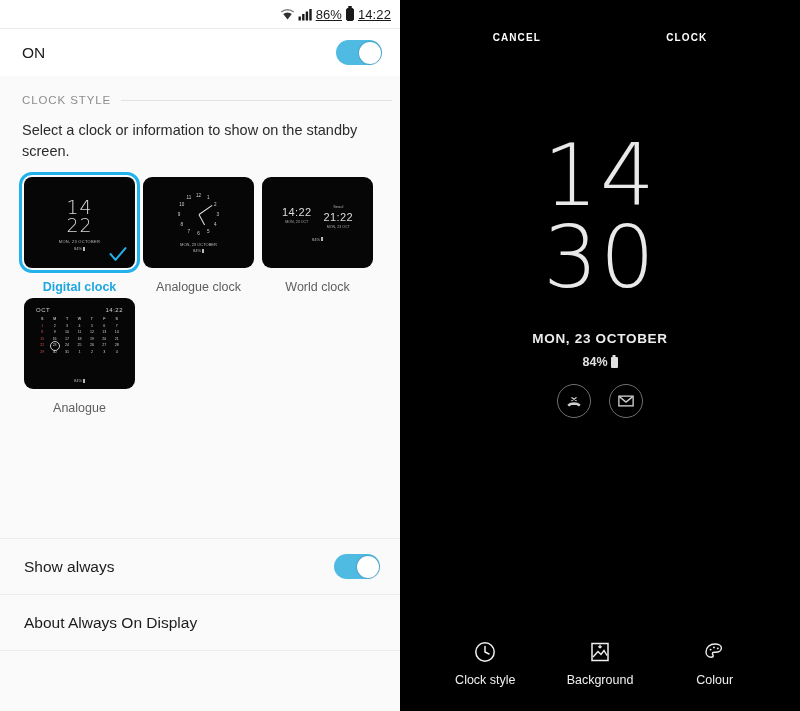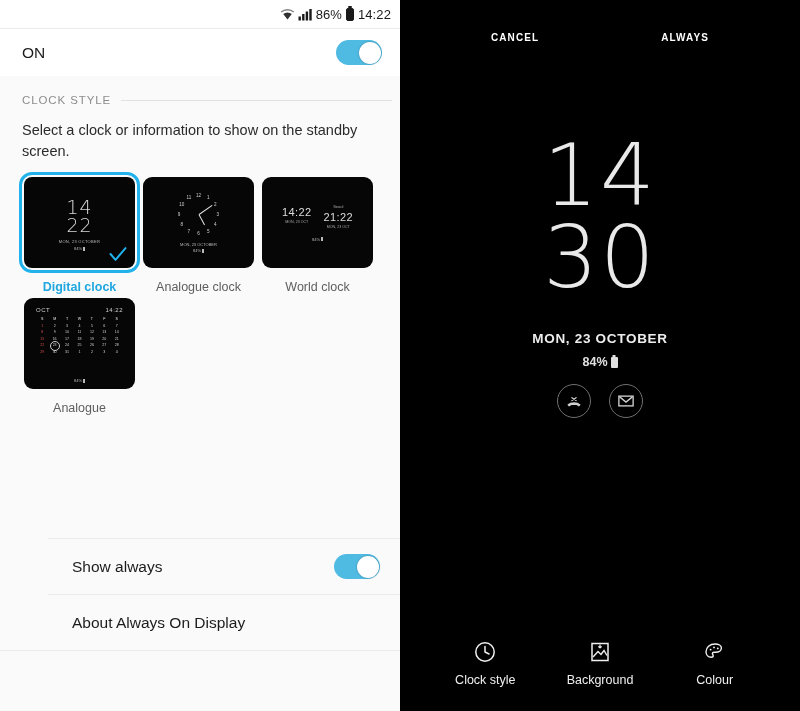--- a/index.html
+++ b/index.html
@@ -20,20 +20,21 @@
   }
   .statusbar {
     height: 28px; background: #ffffff;
     display: flex; align-items: center; justify-content: flex-end;
     padding-right: 9px; gap: 4px;
   }
   .sb-icons { display: flex; align-items: flex-end; gap: 3px; }
   .sb-text {
     font-size: 13px; color: #1a1a1a; letter-spacing: .1px;
     line-height: 1;
+    text-decoration: underline;
   }
   .sb-battery {
     width: 8px; height: 13px; border: 1.4px solid #1a1a1a;
     border-radius: 2px; position: relative; background: #1a1a1a;
   }
   .sb-battery:after {
     content: ""; position: absolute; top: -3px; left: 50%;
     transform: translateX(-50%); width: 4px; height: 2px; background: #1a1a1a;
     border-radius: 1px;
   }
@@ -151,21 +152,21 @@
   .cal-grid div.today:after {
     content:""; position:absolute; left:50%; top:50%; width:8px; height:8px;
     transform:translate(-50%,-50%); border:0.8px solid #cfcfcf; border-radius:50%;
   }
   .t-cal .batt { font-size:4px; color:#b9b9b9; margin-top:auto; display:flex;
     align-items:center; justify-content:center; gap:1px;}
   .t-cal .batt i { width:2px;height:4px;background:#b9b9b9;display:inline-block;}
 
   .list-row {
     height: 56px; display: flex; align-items: center; justify-content: space-between;
-    padding: 0 20px 0 24px; border-top: 1px solid #ebebeb; background: #fafafa; margin-left: 48px;
+    padding: 0 20px 0 24px; border-top: 1px solid #ebebeb; background: #fafafa;
   }
   .list-row .lbl { font-size: 15.5px; color: #1c1c1c; }
   .spacer-line { border-top: 1px solid #ebebeb; }
 
   
   .right {
     width: 400px; height: 711px; background: #000000;
     position: relative; display: flex; flex-direction: column;
   }
   .aod-top {
@@ -400,21 +401,21 @@
 
     <div class="spacer-line"></div>
     <div style="height:60px;background:#fafafa"></div>
 
   </div>
 
   <div class="right">
 
     <div class="aod-top">
       <div class="aod-btn">CANCEL</div>
-      <div class="aod-btn">ALWAYS</div>
+      <div class="aod-btn">CLOCK</div>
     </div>
 
     <div class="aod-body">
       <div class="big-time big-hh">14</div>
       <div class="big-time big-mm">30</div>
       <div class="aod-date">MON, 23 OCTOBER</div>
       <div class="aod-batt">
         <span>84%</span>
         <span class="bicon"></span>
       </div>

